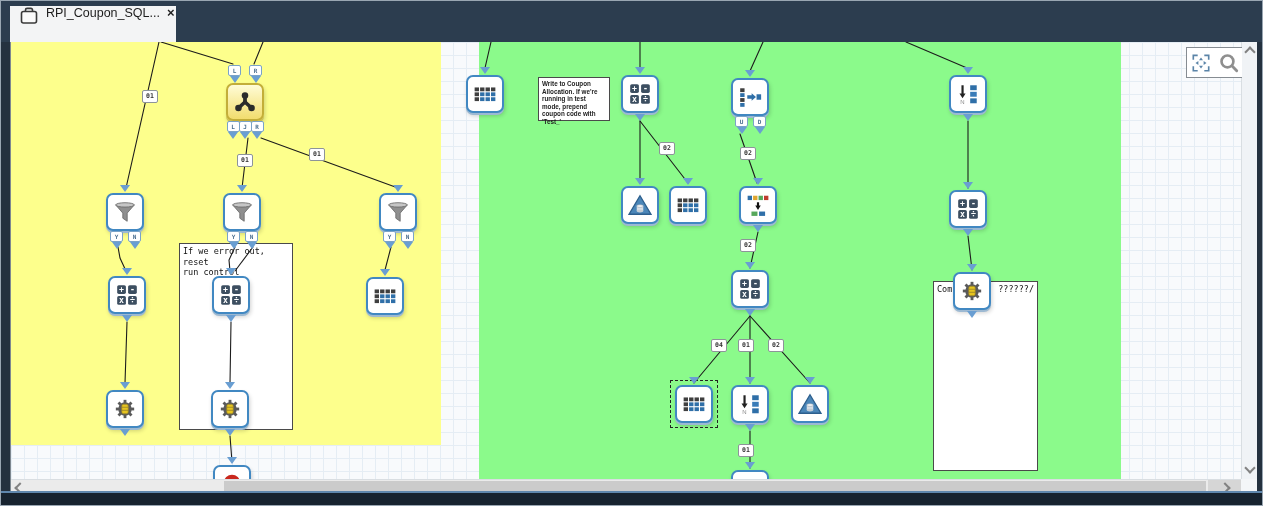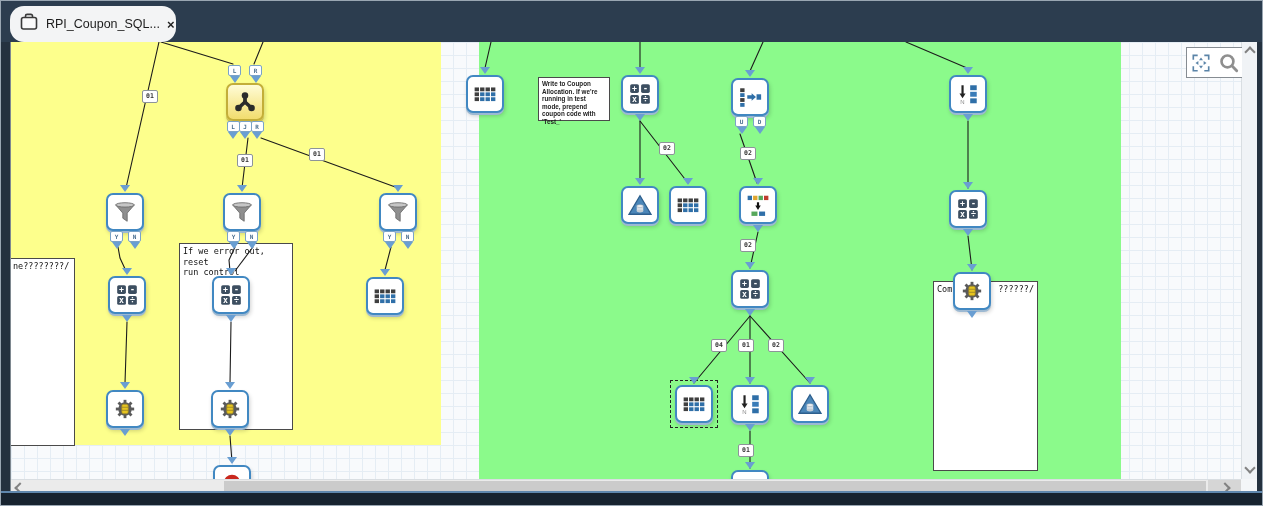--- a/index.html
+++ b/index.html
@@ -1,21 +1,21 @@
 <!DOCTYPE html>
 <html><head>
 <meta charset="utf-8">
 <style>
   html,body{margin:0;padding:0;background:#404a54;}
   .window{position:relative;width:1263px;height:506px;background:#24313f;
     font-family:"Liberation Sans",sans-serif;overflow:hidden;border:1px solid #99a6b2;box-sizing:border-box;}
   
   .tabbar{position:absolute;left:0;top:0;right:0;height:41px;background:#2c3d4f;}
   .tab{position:absolute;left:9px;top:5px;width:166px;height:36px;background:#f3f4f5;
-    display:flex;align-items:center;gap:7px;padding:0 9px;box-sizing:border-box;cursor:default;border-radius:14px;}
+    display:flex;gap:7px;padding:0 9px;box-sizing:border-box;cursor:default;}
   .tab-title{font-size:12.5px;color:#1c1c1c;white-space:nowrap;}
   .tab-close{margin-left:auto;font-size:13px;color:#222;font-weight:bold;line-height:1;}
   
   .canvas-wrap{position:absolute;left:9px;top:41px;width:1247px;height:453px;background:#fff;
     border-left:1px solid #7e8890;box-sizing:border-box;}
   .canvas{position:absolute;left:0;top:0;width:1231px;height:437px;overflow:hidden;
     background-color:#f8fafc;
     background-image:linear-gradient(#e5edf4 1px,transparent 1px),
                      linear-gradient(90deg,#e5edf4 1px,transparent 1px);
     background-size:13px 13px;}
@@ -93,21 +93,20 @@
         </span>
         <span class="btn">
           <svg width="22" height="22" viewBox="0 0 20 20">
             <circle cx="8.6" cy="8.6" r="5.4" fill="none" stroke="#8f8f8f" stroke-width="2.4"></circle>
             <line x1="12.8" y1="12.8" x2="17" y2="17" stroke="#8f8f8f" stroke-width="2.6" stroke-linecap="round"></line>
           </svg>
         </span>
       </div>
     <div class="region" style="left: 0px; top: 0px; width: 430px; height: 403px; background: rgb(253, 255, 140);"></div>
         <div class="region" style="left: 468px; top: 0px; width: 642px; height: 437px; background: rgb(139, 250, 139);"></div>
-        <div class="ann" style="left: -2px; top: 216px; width: 66px; height: 188px;">ne????????/</div>
         <div class="ann" style="left: 168px; top: 201px; width: 114px; height: 187px;">If we error out, reset
 run control</div>
         <div class="ann small" style="left: 527px; top: 35px; width: 72px; height: 44px;">Write to Coupon Allocation. If we're running in test mode, prepend coupon code with 'Test_'</div>
         <div class="ann" style="left: 922px; top: 239px; width: 105px; height: 190px;"><span class="frag2">??????/</span>Com</div>
         <svg width="1231" height="437" class="edges-svg">
           <polyline points="150,0 222,22" style="fill:none;stroke:#1c1c1c;stroke-width:1.1;stroke-linecap:round;"></polyline>
           <polyline points="252,0 243,22" style="fill:none;stroke:#1c1c1c;stroke-width:1.1;stroke-linecap:round;"></polyline>
           <polyline points="148,0 115,146" style="fill:none;stroke:#1c1c1c;stroke-width:1.1;stroke-linecap:round;"></polyline>
           <polyline points="237,96 231,146" style="fill:none;stroke:#1c1c1c;stroke-width:1.1;stroke-linecap:round;"></polyline>
           <polyline points="250,96 387,146" style="fill:none;stroke:#1c1c1c;stroke-width:1.1;stroke-linecap:round;"></polyline>

